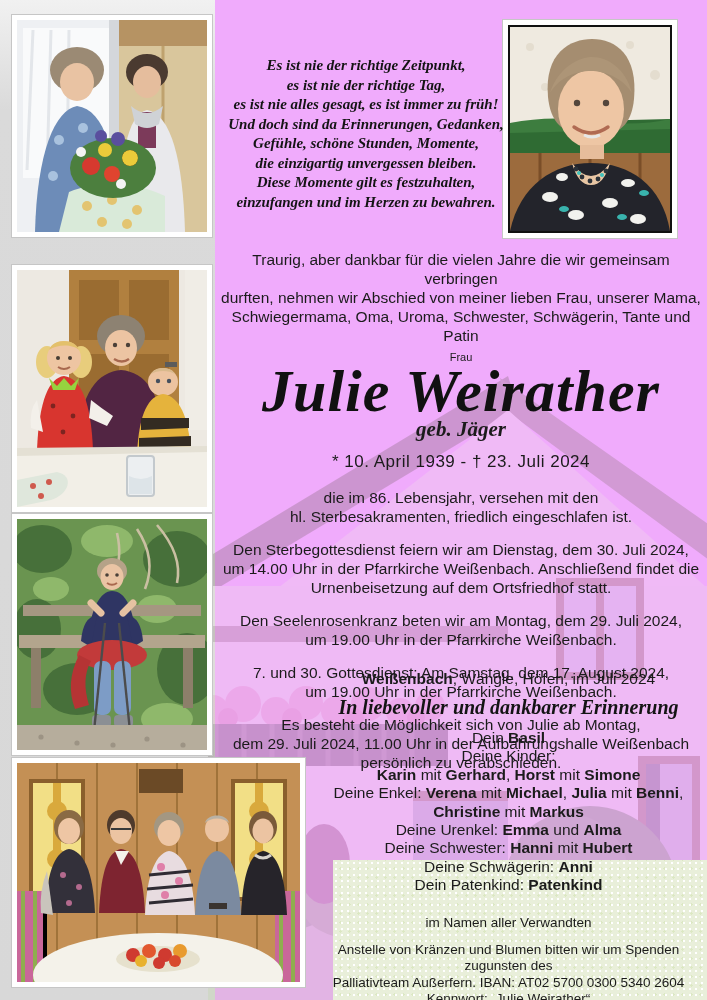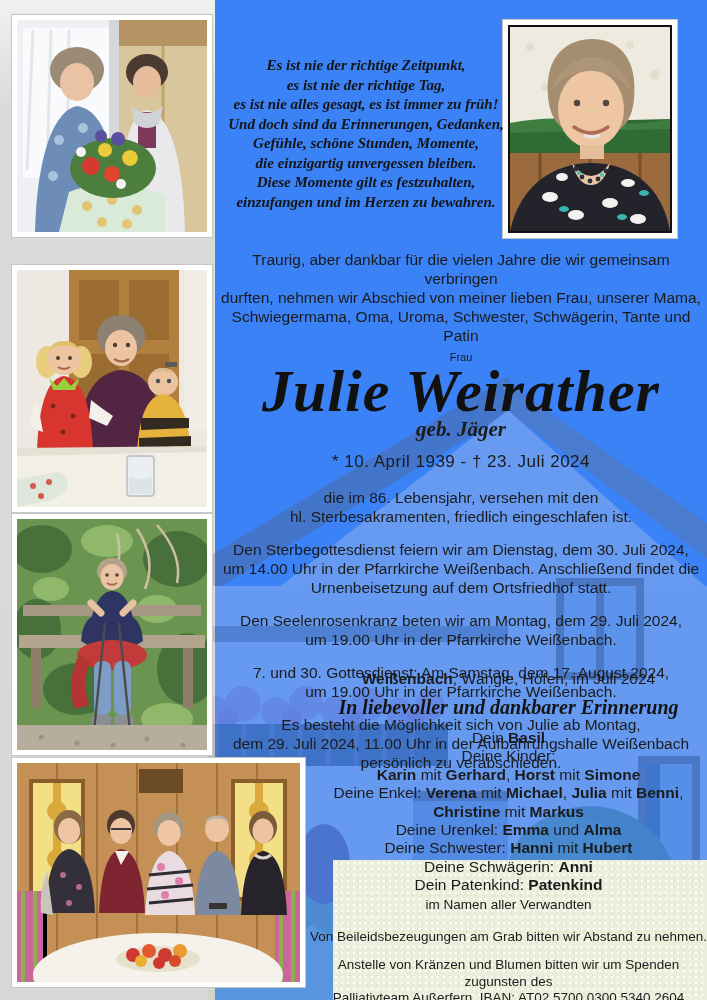--- a/index.html
+++ b/index.html
@@ -1,17 +1,17 @@
 <!DOCTYPE html>
 <html lang="de"><head>
 <meta charset="utf-8">
 <style>
   html,body{margin:0;padding:0;}
   body{background:#888;font-family:"Liberation Sans",sans-serif;}
-  .page{position:relative;width:707px;height:1000px;background:#3b82f6;overflow:hidden;
+  .page{position:relative;width:707px;height:1000px;background:#f0abfc;overflow:hidden;
         margin:0 auto;color:#1b1b1b;}
   
   .photo-col{position:absolute;left:0;top:0;width:215px;height:1000px;
              background:linear-gradient(#f1f1f1 0,#dadada 110px,#d8d8d8 100%);}
   
   .watermark{position:absolute;left:208px;top:326px;width:499px;height:674px;
              opacity:.24;pointer-events:none;}
   
   .green-zone{position:absolute;left:333px;top:860px;width:374px;height:140px;
               background-color:#e9efda;
@@ -34,21 +34,21 @@
   .salutation{font-size:11px;margin:4px 0 0;}
   .deceased-name{font-family:"Liberation Serif",serif;font-style:italic;font-weight:700;
                  font-size:60px;line-height:52px;margin:2px 0 0;letter-spacing:1px;color:#111;}
   .maiden{font-family:"Liberation Serif",serif;font-style:italic;font-weight:700;
           font-size:21px;margin:0 0 0;}
   .dates{font-size:17px;margin:10px 0 16px;letter-spacing:.5px;}
   .place-line{font-size:15.5px;margin:0 0 8px;}
   .remembrance{font-family:"Liberation Serif",serif;font-style:italic;font-weight:700;
                font-size:20px;margin:0 0 10px;color:#141414;}
   .family-line{font-size:15.5px;line-height:18.4px;}
-  .family-closing{font-size:13.5px;margin-top:2px;}
+  .family-closing{font-size:13.5px;margin-top:20px;}
   .note{font-size:13.5px;line-height:16.5px;margin:17px 0 0;}
   .b{font-weight:bold;text-align:right;}
 </style>
 </head>
 <body>
 
 <div class="page">
 
   <div class="photo-col"></div>
 
@@ -449,19 +449,18 @@
       <div class="family-line"><span>Deine Kinder:</span></div>
       <div class="family-line"><span class="b">Karin</span><span> mit </span><span class="b">Gerhard</span><span>, </span><span class="b">Horst</span><span> mit </span><span class="b">Simone</span></div>
       <div class="family-line"><span>Deine Enkel: </span><span class="b">Verena</span><span> mit </span><span class="b">Michael</span><span>, </span><span class="b">Julia</span><span> mit </span><span class="b">Benni</span><span>,</span></div>
       <div class="family-line"><span class="b">Christine</span><span> mit </span><span class="b">Markus</span></div>
       <div class="family-line"><span>Deine Urenkel: </span><span class="b">Emma</span><span> und </span><span class="b">Alma</span></div>
       <div class="family-line"><span>Deine Schwester: </span><span class="b">Hanni</span><span> mit </span><span class="b">Hubert</span></div>
       <div class="family-line"><span>Deine Schwägerin: </span><span class="b">Anni</span></div>
       <div class="family-line"><span>Dein Patenkind: </span><span class="b">Patenkind</span></div>
       <div class="family-closing">im Namen aller Verwandten</div>
     </div>
-    <p class="note">Von Beileidsbezeugungen am Grab bitten wir Abstand zu nehmen.</p>
     <p class="note ml" style="margin-top:12px;">Anstelle von Kränzen und Blumen bitten wir um Spenden zugunsten des
 Palliativteam Außerfern. IBAN: AT02 5700 0300 5340 2604 Kennwort: „Julie Weirather“</p>
 
   </div>
 
 </div>
 
 </body></html>

